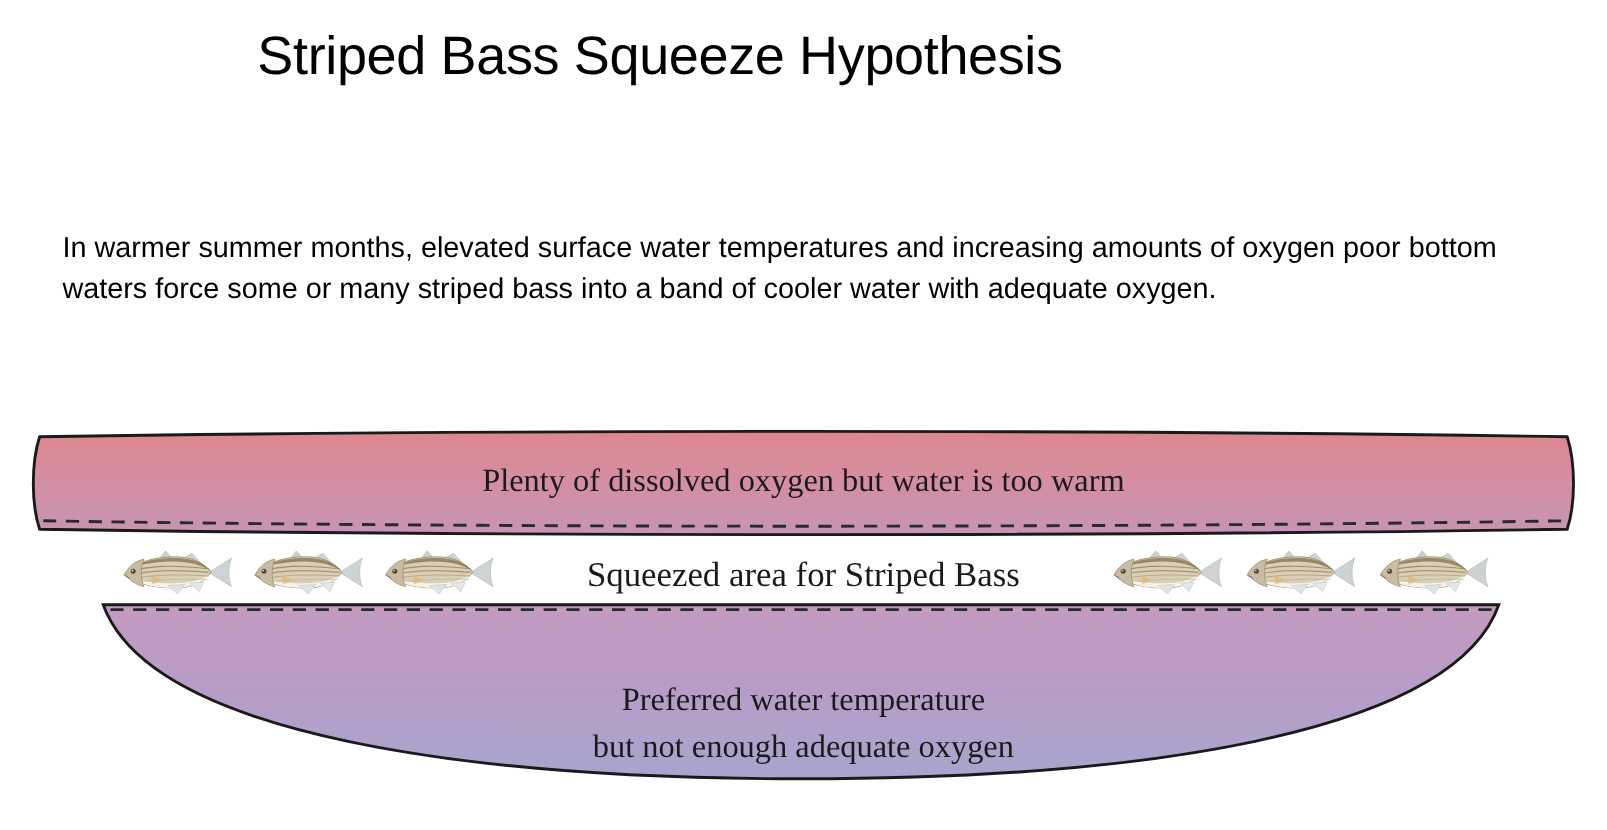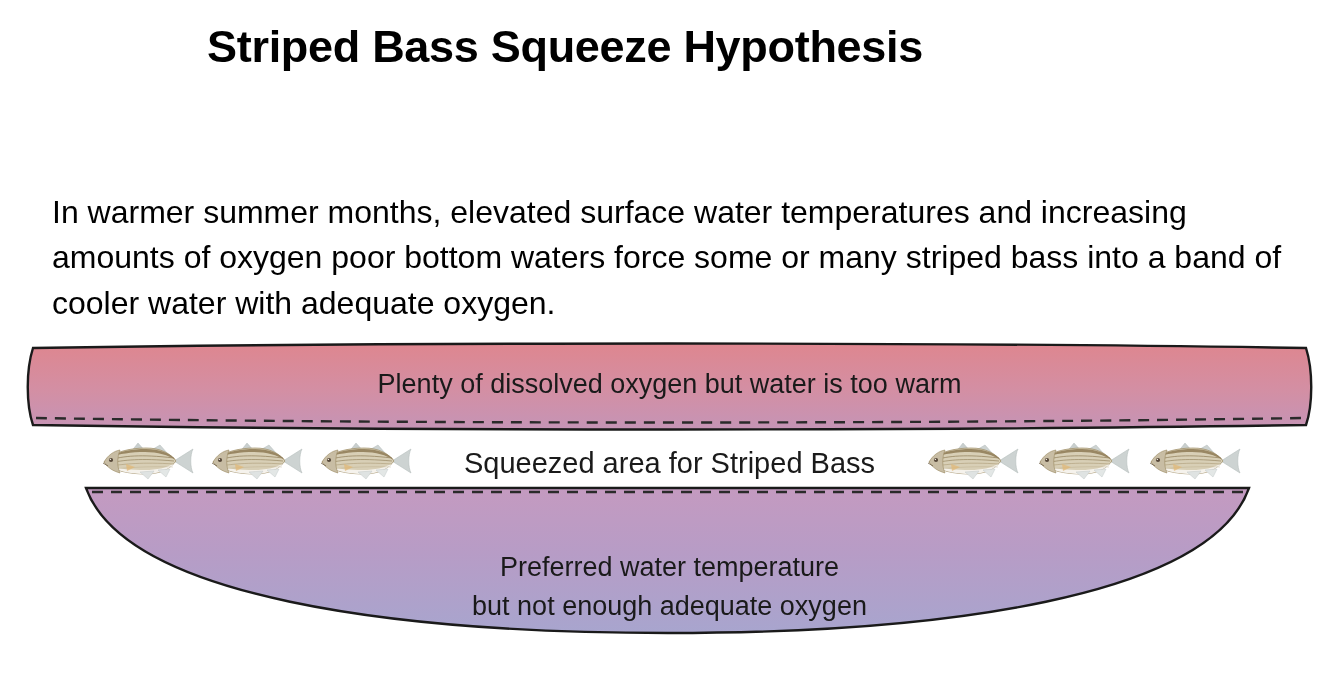--- a/index.html
+++ b/index.html
@@ -18,50 +18,51 @@
 
   #slide {
     position: absolute;
     inset: 0;
     background: #ffffff;
   }
 
   
   #title {
     position: absolute;
-    left: 16px;
+    left: 1px;
     top: 22px;
     width: 1098px;
     text-align: center;
     font-size: 45px;
-    font-weight: bold;
+    font-weight: normal;
     letter-spacing: -0.3px;
     line-height: 1.1;
     color: #000000;
     white-space: nowrap;
   }
 
   
   #body-text {
     position: absolute;
     left: 52px;
     top: 190px;
     width: 1240px;
-    font-size: 32px;
+    font-size: 24px;
     line-height: 1.42;
     color: #000000;
   }
 
   
   #diagram {
     position: absolute;
     left: 0;
-    top: 330px;
+    top: 346px;
     width: 1242px;
     height: 330px;
+    font-family: Liberation Serif, serif;
   }
   #diagram-svg {
     position: absolute;
     left: 0;
     top: 0;
     width: 1339px;
     height: 330px;
   }
 
   .band-label {

